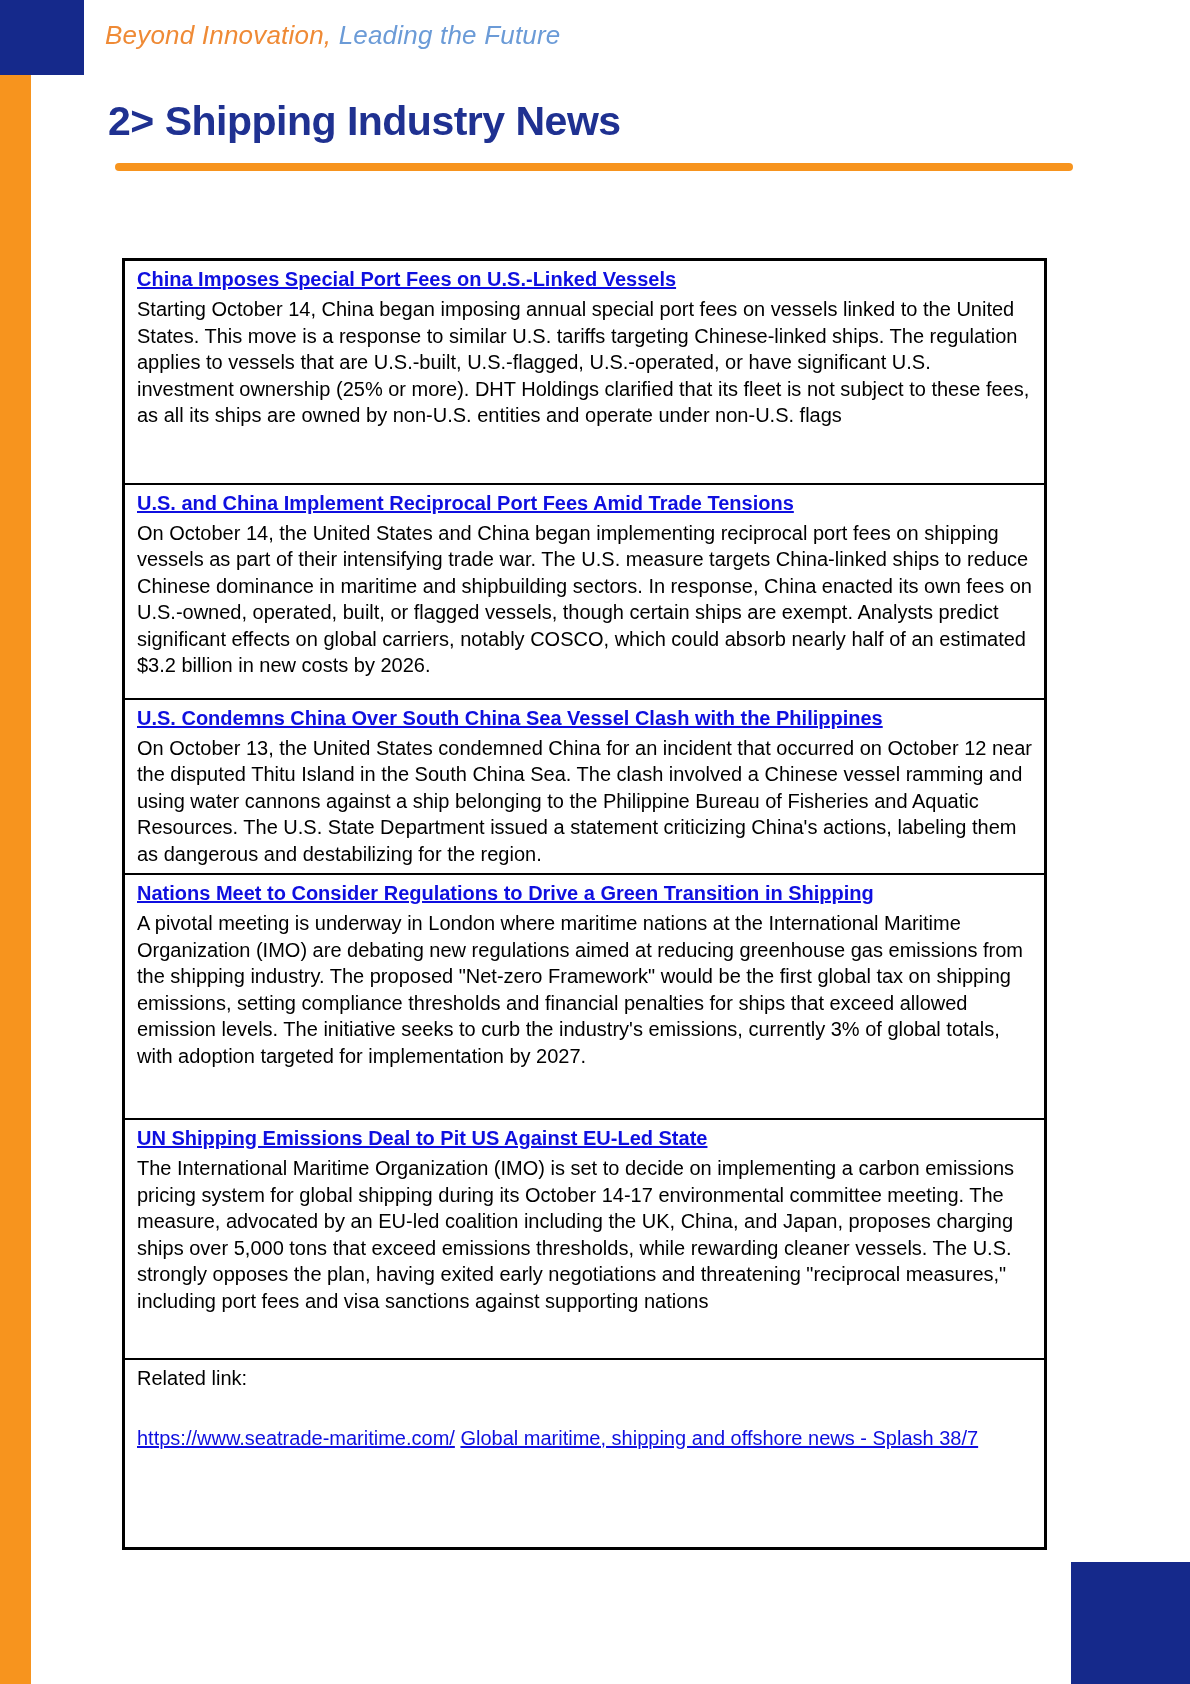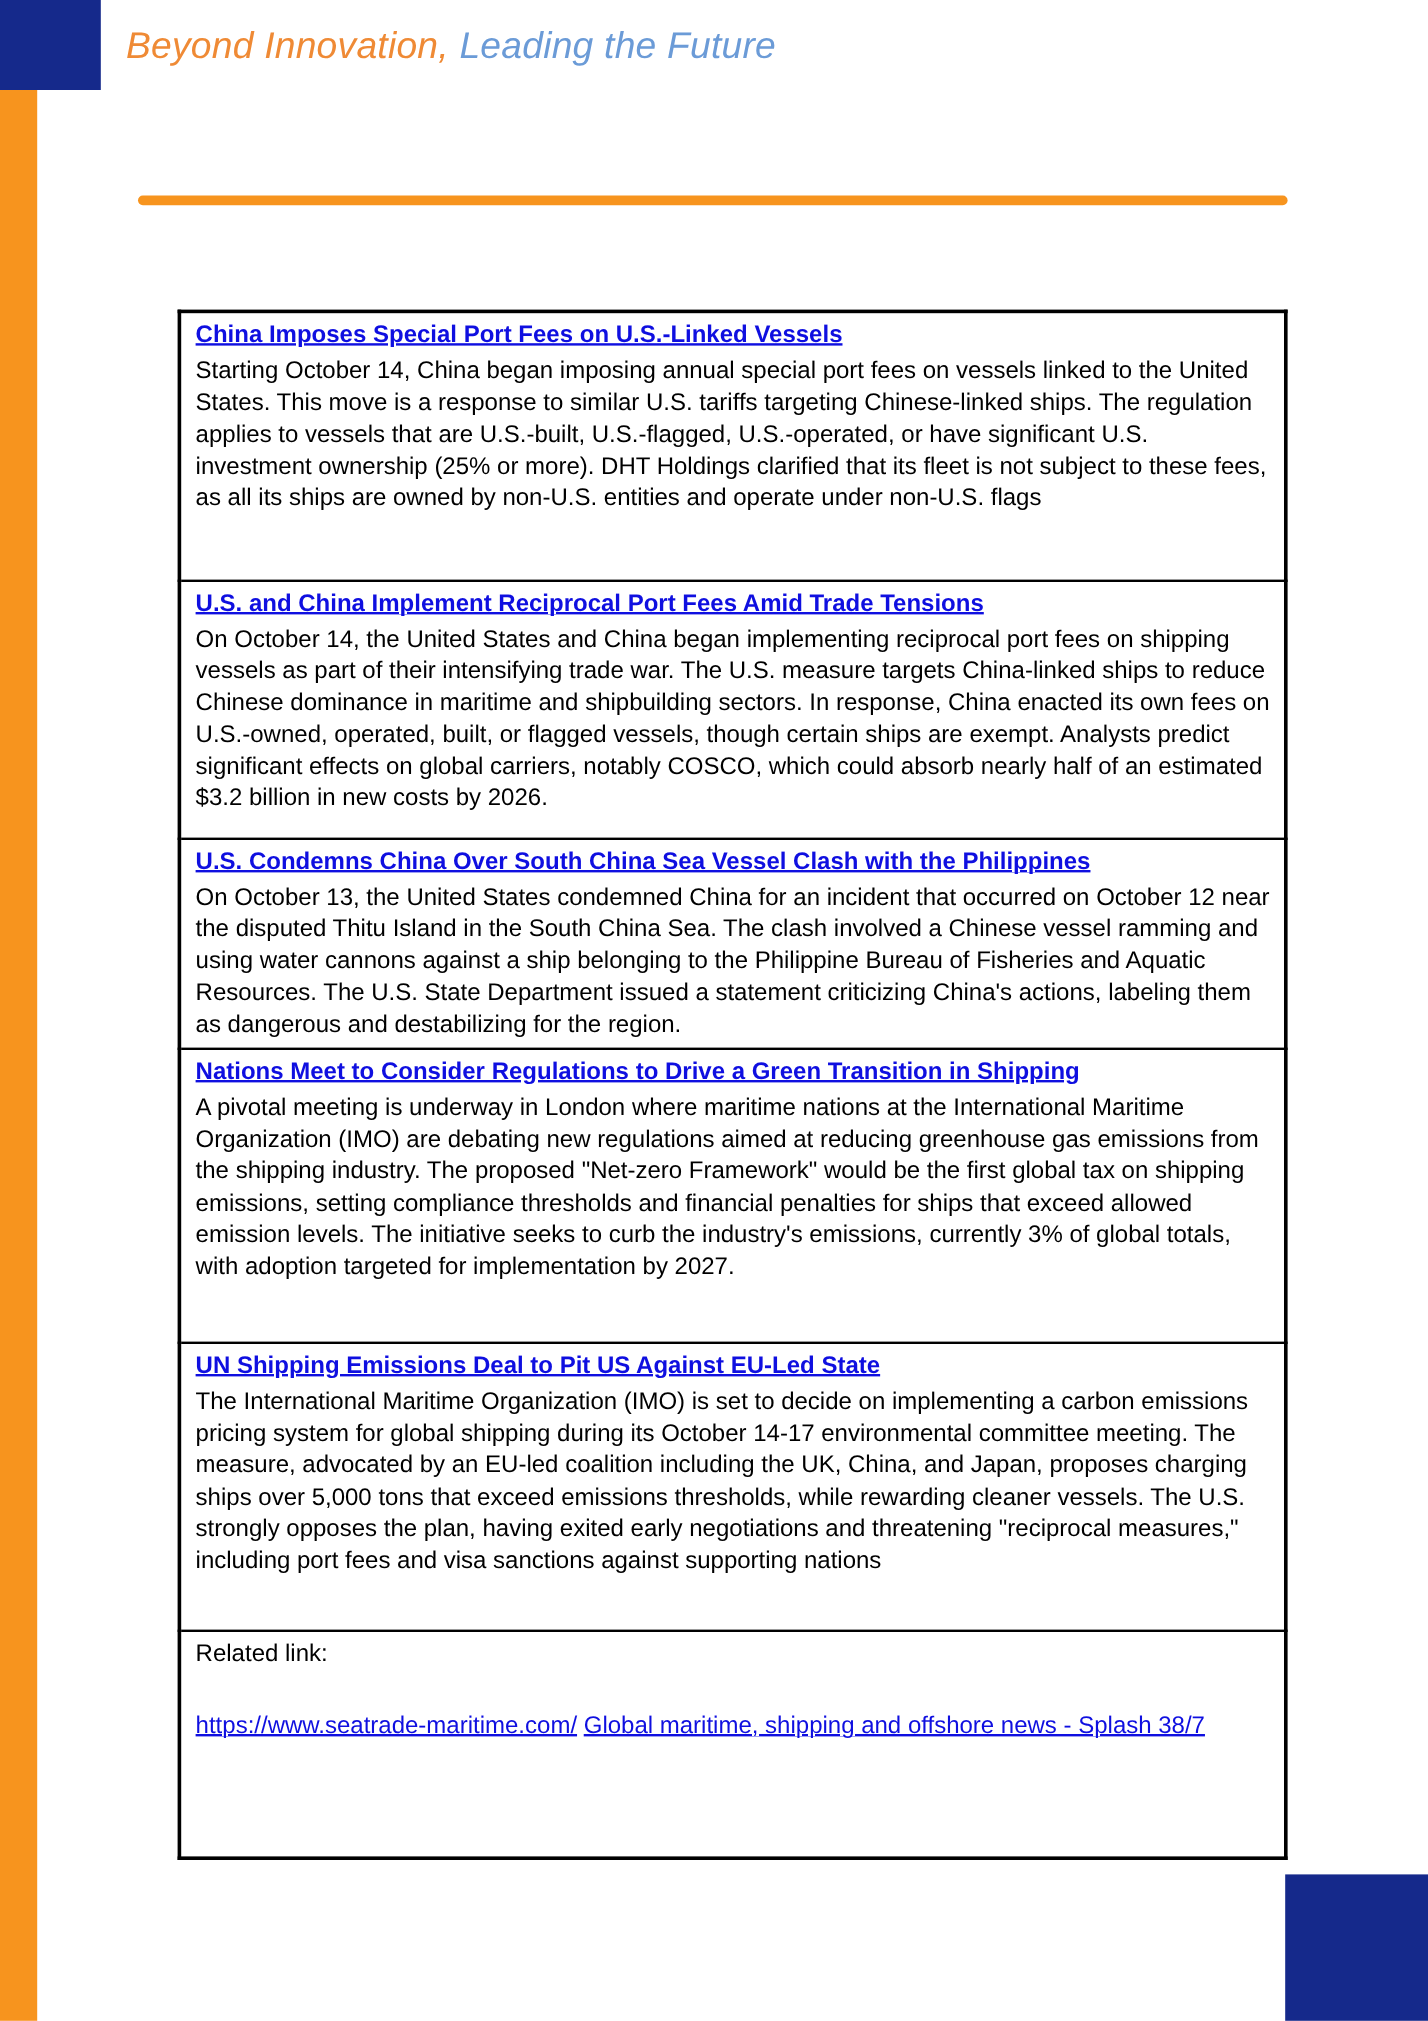--- a/index.html
+++ b/index.html
@@ -23,41 +23,41 @@
     background: #f7941e;
   }
   .square-br {
     position: absolute; left: 1071px; top: 1562px; width: 119px; height: 122px;
     background: #15298b;
   }
 
   
   .tagline {
     position: absolute; left: 105px; top: 20px;
-    font-style: italic; font-size: 31px; letter-spacing: 0.2px;
+    font-style: italic; font-size: 26px; letter-spacing: 0.2px;
     white-space: nowrap;
   }
   .tagline .t1 { color: #ef8a35; }
   .tagline .t2 { color: #6b9bd7; }
 
   
   .page-title {
     position: absolute; left: 108px; top: 98px;
     font-size: 41px; font-weight: bold; color: #1f3191;
     letter-spacing: -0.5px; white-space: nowrap;
   }
   .title-underline {
     position: absolute; left: 115px; top: 163px;
     width: 958px; height: 8px; border-radius: 4px;
     background: #f7941e;
   }
 
   
   table.news-table {
-    position: absolute; left: 148px; top: 258px;
+    position: absolute; left: 122px; top: 258px;
     width: 925px;
     border-collapse: collapse;
     table-layout: fixed;
   }
   table.news-table, table.news-table td { border: 2px solid #000000; }
   table.news-table { border-width: 3px; }
   td.news-cell {
     vertical-align: top;
     padding: 5px 12px 6px 12px;
     font-size: 20px; line-height: 26.5px; color: #000000;
@@ -86,20 +86,21 @@
 
 <div class="page">
 
   <div class="square-tl"></div>
   <div class="strip-left"></div>
 
   <div class="tagline">
     <span class="t1">Beyond Innovation,</span><span class="t2"> Leading the Future</span>
   </div>
 
+  <h1 class="page-title">2&gt; Shipping Industry News</h1>
   <div class="title-underline"></div>
 
   <table class="news-table">
     <tbody>
       <tr class="r1">
         <td class="news-cell">
           <a href="#" class="news-link">China Imposes Special Port Fees on U.S.-Linked Vessels</a>
           <div class="news-body">Starting October 14, China began imposing annual special port fees on vessels linked to the United States. This move is a response to similar U.S. tariffs targeting Chinese-linked ships. The regulation applies to vessels that are U.S.-built, U.S.-flagged, U.S.-operated, or have significant U.S. investment ownership (25% or more). DHT Holdings clarified that its fleet is not subject to these fees, as all its ships are owned by non-U.S. entities and operate under non-U.S. flags</div>
         </td>
       </tr>

